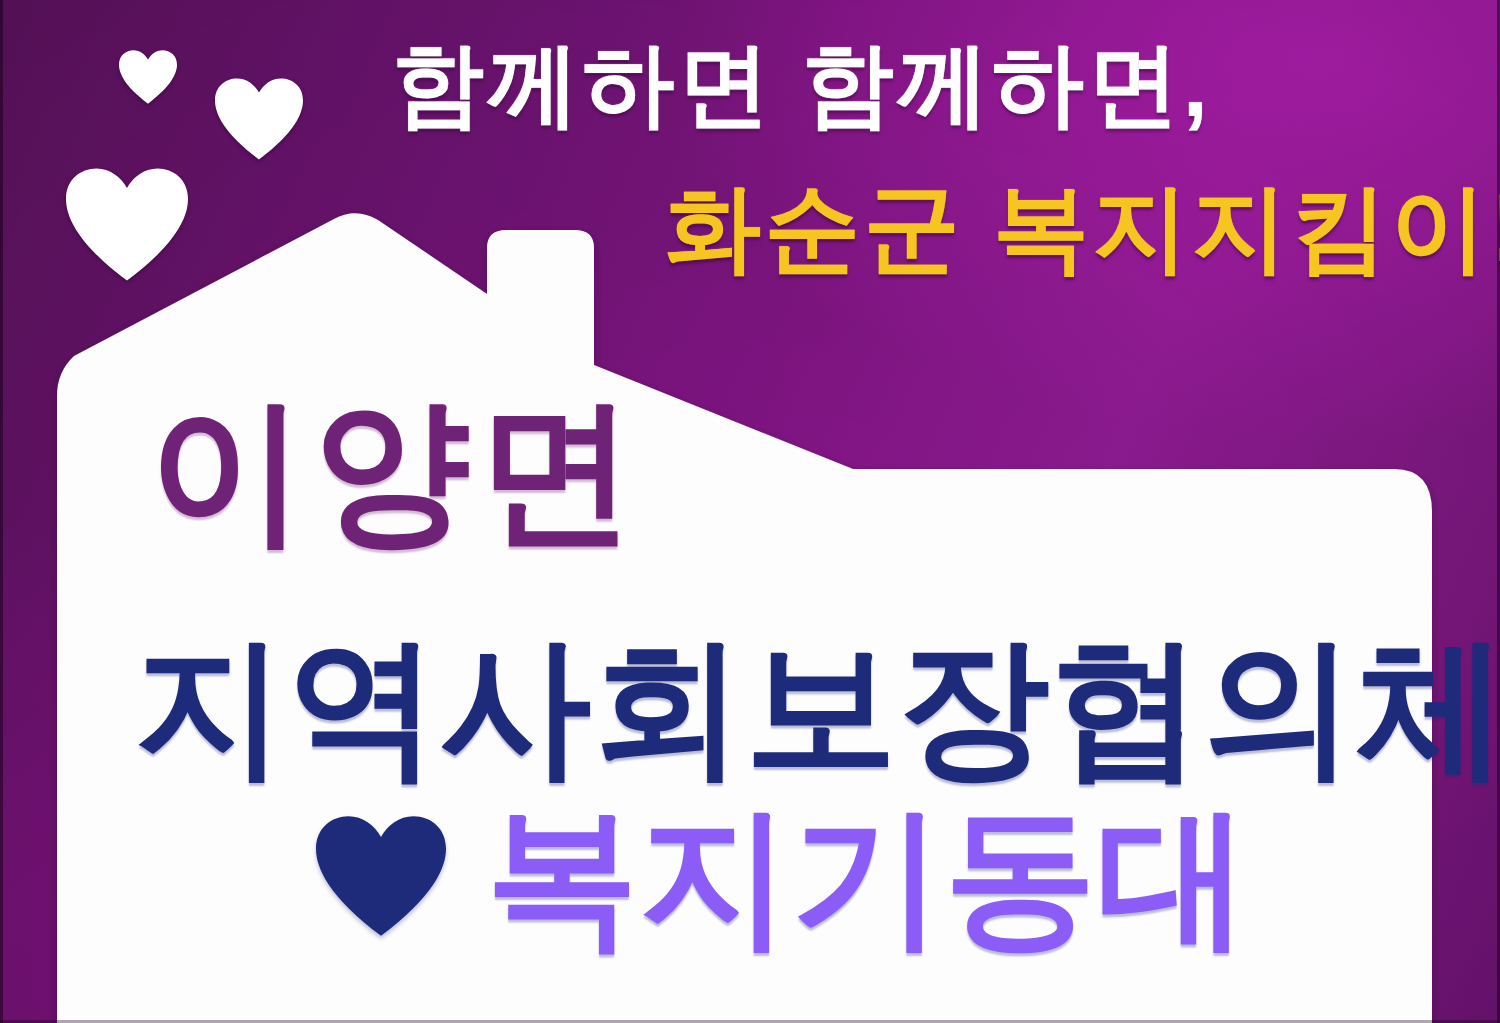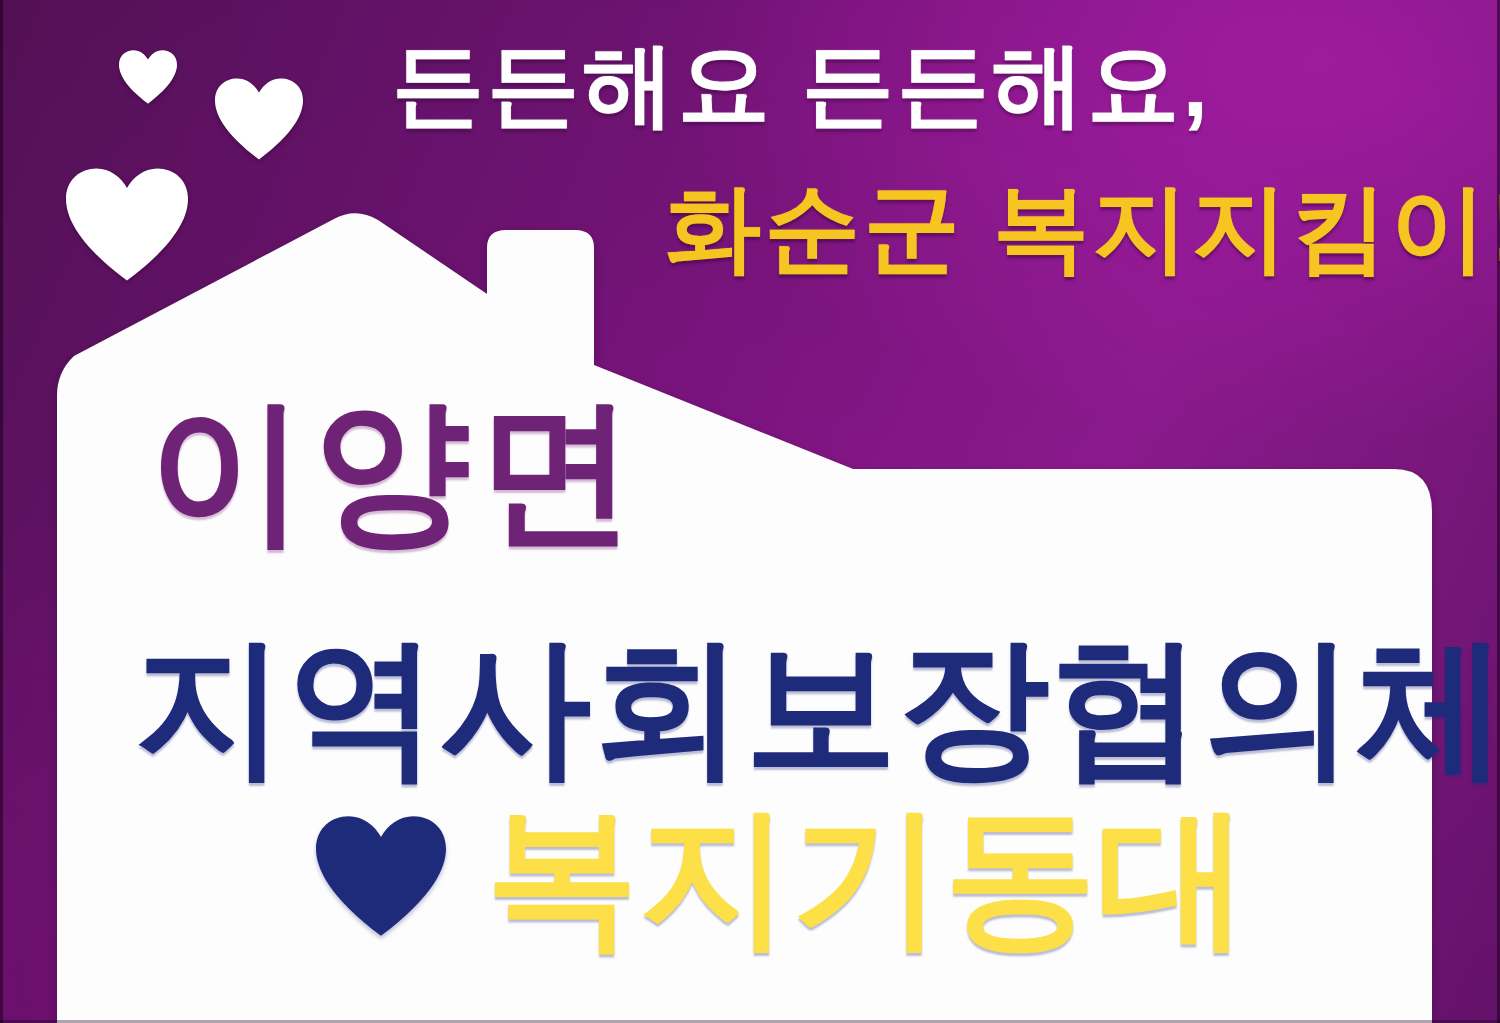--- a/index.html
+++ b/index.html
@@ -103,21 +103,21 @@
     gap: 40px;
   }
   #heart-bullet {
     width: 130px; height: 122px;
     flex: 0 0 auto;
     filter: drop-shadow(0 3px 2px rgba(30,42,122,.3));
   }
   #org-line-2 {
     position: static;
     font-size: 152px;
-    color: #fde047;
+    color: #8b5cf6;
     letter-spacing: .005em;
     text-shadow: 0 3px 2px rgba(30,42,122,.30);
   }
 
   
   .edge-seam {
     position: absolute;
     background: rgba(25,0,28,.55);
   }
 </style>
@@ -166,21 +166,21 @@
       <path fill="#ffffff" d="M50 92 C 10 62 0 40 0 25 C 0 9 12 0 25 0 C 36 0 45 7 50 16 C 55 7 64 0 75 0 C 88 0 100 9 100 25 C 100 40 90 62 50 92 Z"></path>
     </svg>
   </div>
 
   <div class="heart" style="left:66px; top:168px; width:122px; height:113px;">
     <svg viewBox="0 0 100 92" width="122" height="113" xmlns="http://www.w3.org/2000/svg">
       <path fill="#ffffff" d="M50 92 C 10 62 0 40 0 25 C 0 9 12 0 25 0 C 36 0 45 7 50 16 C 55 7 64 0 75 0 C 88 0 100 9 100 25 C 100 40 90 62 50 92 Z"></path>
     </svg>
   </div>
 
-  <div class="txt" id="tagline-1">든든해요 든든해요,</div>
+  <div class="txt" id="tagline-1">함께하면 함께하면,</div>
 
   <div class="txt" id="tagline-2">화순군 복지지킴이!</div>
 
   <div class="txt" id="region-name">이양면</div>
 
   <div class="txt" id="org-line-1">지역사회보장협의체</div>
 
   <div id="org-line-2-row">
     <div id="heart-bullet">
       <svg viewBox="0 0 100 92" width="130" height="122" xmlns="http://www.w3.org/2000/svg">

